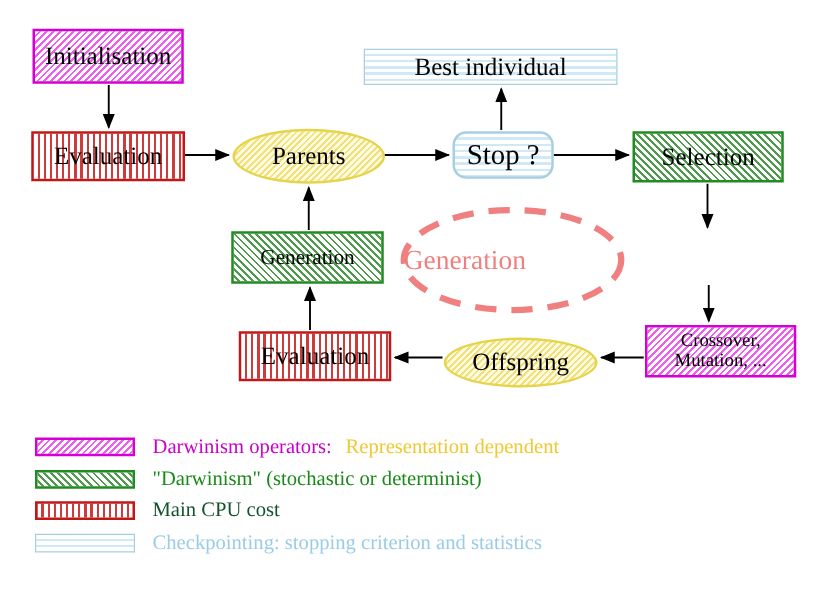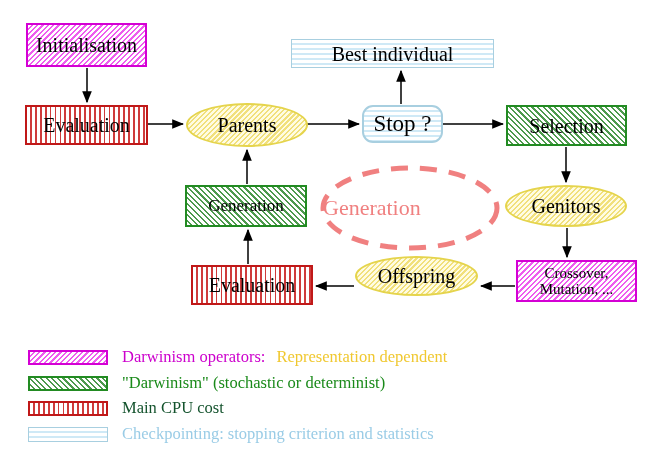--- a/index.html
+++ b/index.html
@@ -96,30 +96,27 @@
   </div>
 
   <div class="node stripes-cyan" style="left:291px;top:39px;width:203px;height:29px;font-size:20px;border-width:1.5px;">
     <span>Best individual</span>
   </div>
 
   <div class="node hatch-green" style="left:506px;top:105px;width:121px;height:41px;font-size:20px;">
     <span>Selection</span>
   </div>
 
-  <div class="node hatch-yellow ellipse" style="left:505px;top:185px;width:122px;height:42px;font-size:20px;">
-    <span>Genitors</span>
-  </div>
 
   <div class="node hatch-magenta" style="left:516px;top:260px;width:121px;height:42px;font-size:15px;flex-direction:column;">
     <span>Crossover,</span>
     <span>Mutation, ...</span>
   </div>
 
-  <div class="node hatch-yellow ellipse" style="left:355px;top:256px;width:123px;height:40px;font-size:20px;">
+  <div class="node hatch-yellow ellipse" style="left:355px;top:270px;width:123px;height:40px;font-size:20px;">
     <span>Offspring</span>
   </div>
 
   <div class="node stripes-red" style="left:191px;top:265px;width:122px;height:40px;font-size:20px;">
     <span>Evaluation</span>
   </div>
 
   <div class="node hatch-green" style="left:185px;top:185px;width:122px;height:42px;font-size:17px;">
     <span>Generation</span>
   </div>

